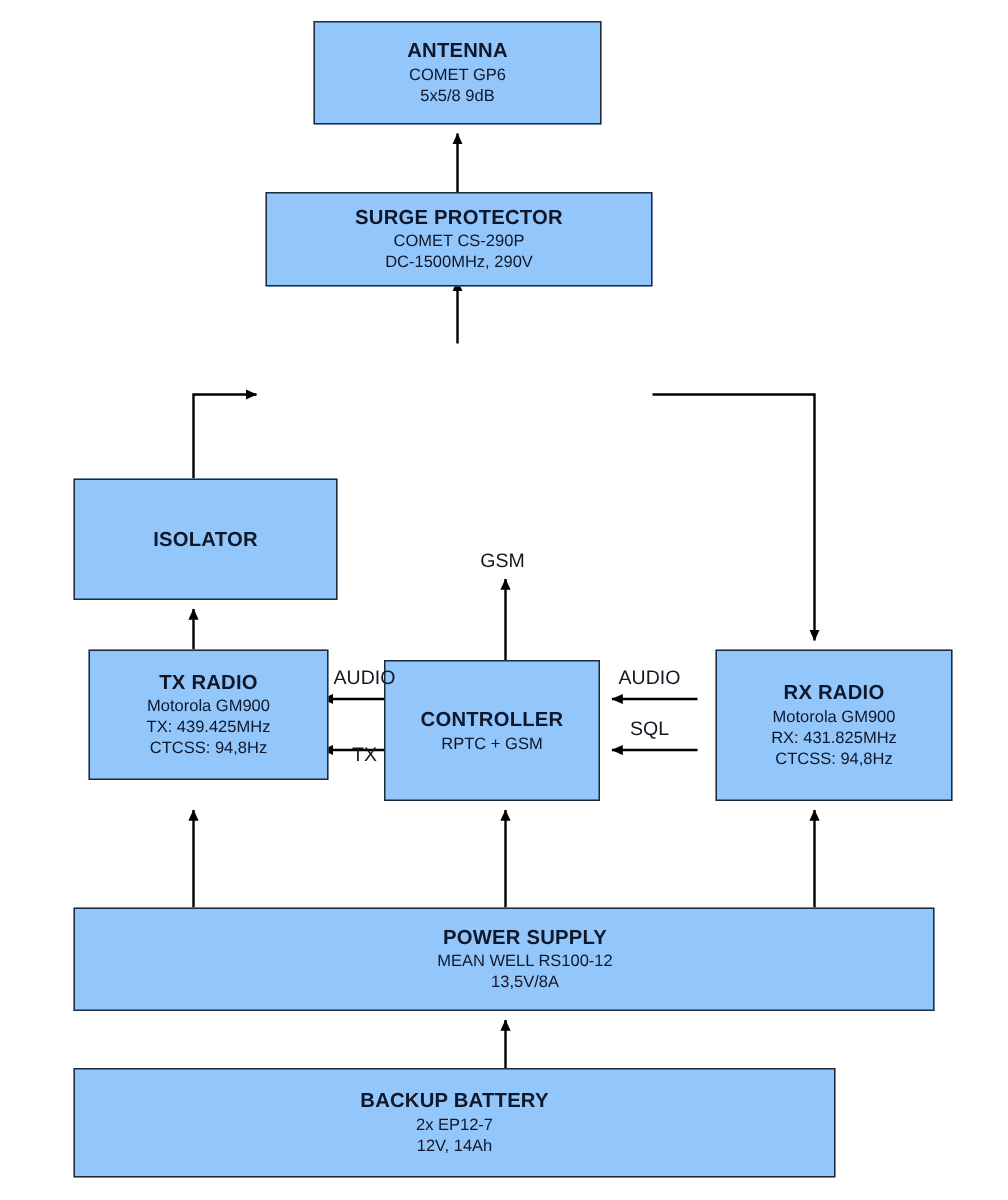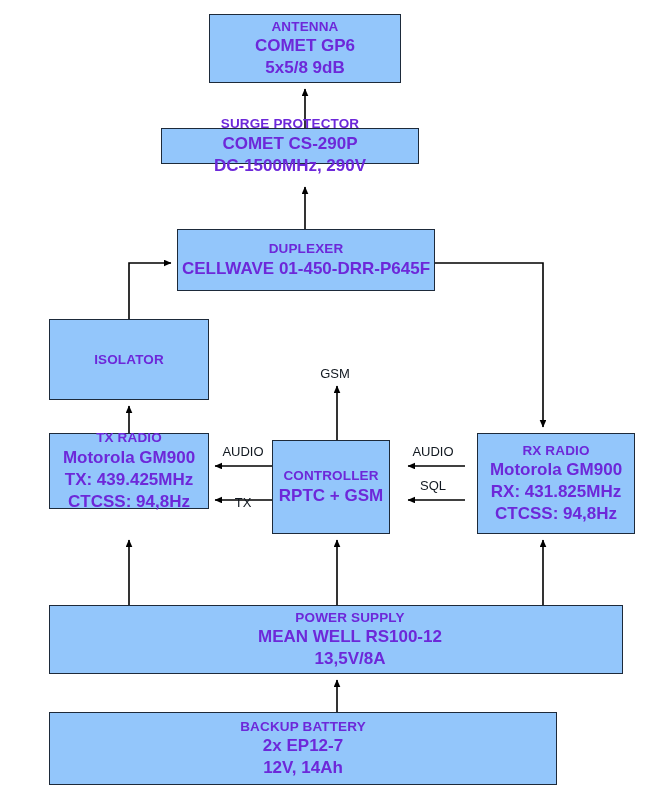--- a/index.html
+++ b/index.html
@@ -29,48 +29,48 @@
   .node {
     position: absolute;
     box-sizing: border-box;
     background: #93c6fb;
     border: 1.4px solid #1d2a3a;
     display: flex;
     flex-direction: column;
     align-items: center;
     justify-content: center;
     text-align: right;
-    color: #6d28d9;
+    color: #0f172a;
     line-height: 1.30;
   }
   .node .title {
     font-weight: bold;
     font-size: 13.5px;
     letter-spacing: 0.15px;
     white-space: nowrap;
   }
   .node .sub {
-    font-weight: bold;
-    font-size: 17px;
+    font-weight: normal;
+    font-size: 11px;
     white-space: nowrap;
   }
   .edge-label {
     position: absolute;
     font-size: 13px;
     color: #111820;
     white-space: nowrap;
     text-align: center;
   }
   
   #node-antenna        { left: 209px; top: 14px;  width: 192px; height: 69px; }
-  #node-surge          { left: 161px; top: 128px; width: 258px; height: 36px; }
+  #node-surge          { left: 177px; top: 128px; width: 258px; height: 63px; }
   #node-duplexer       { left: 177px; top: 229px; width: 258px; height: 62px; }
-  #node-isolator       { left: 49px;  top: 319px; width: 160px; height: 81px; }
-  #node-tx-radio       { left: 49px;  top: 433px; width: 160px; height: 76px; }
-  #node-controller     { left: 272px; top: 440px; width: 118px; height: 94px; }
+  #node-isolator       { left: 49px;  top: 319px; width: 176px; height: 81px; }
+  #node-tx-radio       { left: 59px;  top: 433px; width: 160px; height: 87px; }
+  #node-controller     { left: 256px; top: 440px; width: 144px; height: 94px; }
   #node-rx-radio       { left: 465px; top: 433px; width: 158px; height: 101px; margin-left: 12px; }
   #node-power-supply   { left: 49px;  top: 605px; width: 574px; height: 69px; padding-left: 28px; }
   #node-backup-battery { left: 49px;  top: 712px; width: 508px; height: 73px; }
 
   #label-gsm    { left: 300px; top: 366px; width: 70px; }
   #label-audio-l{ left: 213px; top: 444px; width: 60px; }
   #label-tx     { left: 213px; top: 495px; width: 60px; }
   #label-audio-r{ left: 403px; top: 444px; width: 60px; }
   #label-sql    { left: 403px; top: 478px; width: 60px; }
 </style>
@@ -122,24 +122,20 @@
     <div class="sub">COMET GP6</div>
     <div class="sub">5x5/8 9dB</div>
   </div>
 
   <div class="node" id="node-surge">
     <div class="title">SURGE PROTECTOR</div>
     <div class="sub">COMET CS-290P</div>
     <div class="sub">DC-1500MHz, 290V</div>
   </div>
 
-  <div class="node" id="node-duplexer">
-    <div class="title">DUPLEXER</div>
-    <div class="sub">CELLWAVE 01-450-DRR-P645F</div>
-  </div>
 
   <div class="node" id="node-isolator">
     <div class="title">ISOLATOR</div>
   </div>
 
   <div class="node" id="node-tx-radio">
     <div class="title">TX RADIO</div>
     <div class="sub">Motorola GM900</div>
     <div class="sub">TX: 439.425MHz</div>
     <div class="sub">CTCSS: 94,8Hz</div>

